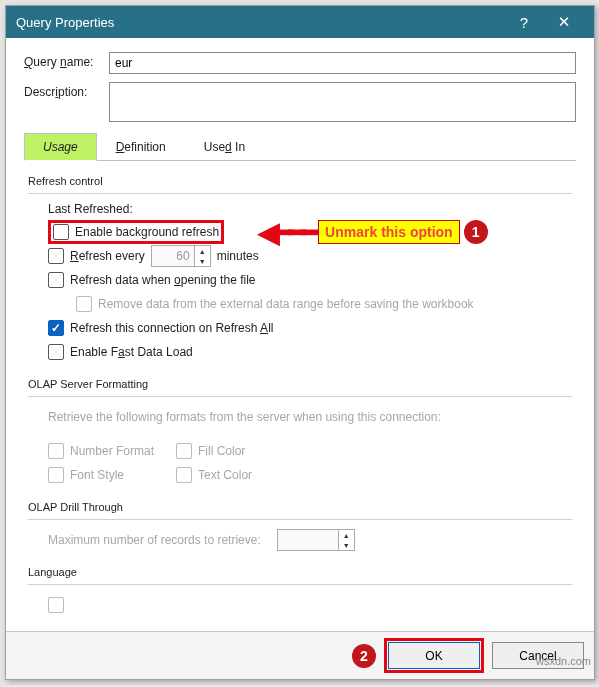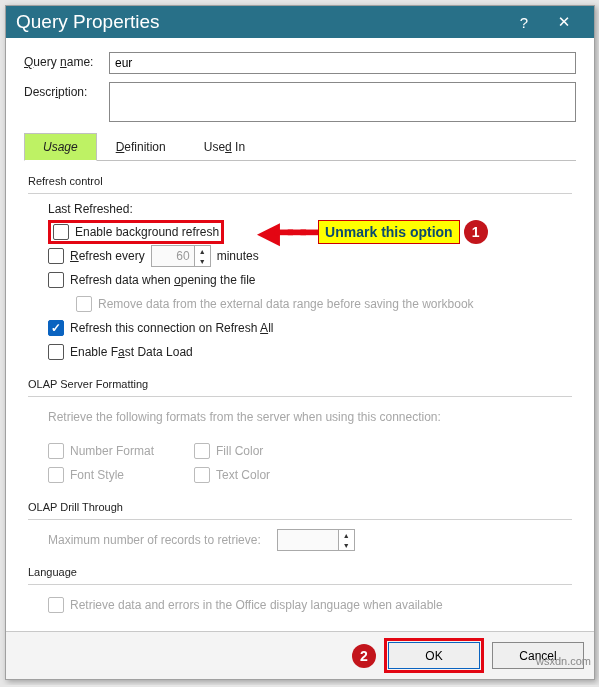--- a/index.html
+++ b/index.html
@@ -1,19 +1,19 @@
 <!DOCTYPE html>
 <html><head>
 <meta charset="utf-8">
 <style>
 * { box-sizing: border-box; margin: 0; padding: 0; }
 body { font-family: "Segoe UI", Tahoma, sans-serif; font-size: 12px; background: #e6e6e6; padding: 5px; }
 .dialog { width: 590px; background: #fff; border: 1px solid #a0a0a0; box-shadow: 2px 2px 6px rgba(0,0,0,0.3); }
 .titlebar { background: #287088; color: #fff; height: 32px; display: flex; align-items: center; padding: 0 10px; }
-.titlebar .title { flex: 1; font-size: 19px; }
+.titlebar .title { flex: 1; font-size: 13px; }
 .titlebar .btn { width: 40px; height: 32px; display: flex; align-items: center; justify-content: center; font-size: 15px; }
 .content { padding: 14px 18px 6px 18px; color: #222; }
 .row { display: flex; align-items: flex-start; margin-bottom: 8px; }
 .row label { width: 85px; padding-top: 3px; }
 .row input[type=text] { flex: 1; height: 22px; border: 1px solid #888; padding: 2px 5px; font-family: inherit; font-size: 12px; }
 .row textarea { flex: 1; height: 40px; border: 1px solid #888; padding: 4px 5px; resize: none; font-family: inherit; font-size: 12px; }
 .tabs { margin-top: 10px; border-bottom: 1px solid #c0c0c0; display: flex; }
 .tab { padding: 6px 18px; border: 1px solid transparent; border-bottom: none; cursor: pointer; position: relative; top: 1px; }
 .tab.active { border-color: #c0c0c0; background: #bef264; border-bottom: 1px solid #fff; font-style: italic; }
 .tabpanel { padding: 14px 4px 4px 4px; }
@@ -30,21 +30,21 @@
 .spinner { display: inline-flex; border: 1px solid #aaa; height: 22px; }
 .spinner input { border: none; width: 42px; padding: 0 4px; font-size: 12px; text-align: right; }
 .spinner .spin { display: flex; flex-direction: column; width: 16px; border-left: 1px solid #aaa; }
 .spinner .spin span { flex: 1; display: flex; align-items: center; justify-content: center; font-size: 7px; color: #333; }
 .spinner.disabled input { color: #999; }
 hr { border: none; border-top: 1px solid #d0d0d0; margin: 4px 0 8px 0; }
 .footer { border-top: 1px solid #c8c8c8; padding: 10px; display: flex; justify-content: flex-end; gap: 12px; align-items: center; background: #f4f4f4; }
 .footer button { width: 92px; height: 27px; border: 1px solid #888; background: #efefef; font-family: inherit; font-size: 12px; }
 .callout-box { border: 3px solid #e30613; padding: 1px 2px; }
 .annot1 { position: absolute; display: flex; align-items: center; gap: 4px; }
-.annot-label { background: #ffff00; color: #0c4a6e; border: 1px solid #c00; font-weight: bold; padding: 3px 6px; font-size: 14px; }
+.annot-label { background: #ffff00; color: #ef4444; border: 1px solid #c00; font-weight: bold; padding: 3px 6px; font-size: 14px; }
 .annot-num { background: #c3151c; color: #fff; border-radius: 50%; width: 24px; height: 24px; display: flex; align-items: center; justify-content: center; font-weight: bold; font-size: 14px; }
 .arrow { color: #e30613; font-size: 28px; font-weight: bold; letter-spacing: -4px; }
 .ok-highlight { position: relative; }
 .ok-highlight::before { content: ""; position: absolute; inset: -4px; border: 3px solid #e30613; pointer-events:none; }
 .watermark { position: fixed; right: 8px; bottom: 20px; font-size: 11px; color: #888; }
 </style>
 </head>
 <body>
 
 <div class="dialog">
@@ -120,21 +120,21 @@
             <span>Enable F<u>a</u>st Data Load</span>
           </div>
         </div>
       </div>
 
       <div class="section">
         <div class="section-title">OLAP Server Formatting</div>
         <hr>
         <div class="indent">
           <div class="chk-row disabled" style="margin-bottom:10px;">Retrieve the following formats from the server when using this connection:</div>
-          <div style="display:flex;gap:40px;">
+          <div style="display:flex;gap:22px;">
             <div>
               <div class="chk-row disabled">
                   <span class="chk disabled"></span>
                   <span>Number Format</span>
                 </div>
               <div class="chk-row disabled">
                   <span class="chk disabled"></span>
                   <span>Font Style</span>
                 </div>
             </div>
@@ -165,21 +165,20 @@
               </span>
           </span>
         </div>
       </div>
 
       <div class="section" style="margin-bottom:4px;">
         <div class="section-title">Language</div>
         <hr>
         <div class="indent chk-row disabled">
           <span class="chk disabled"></span>
-          <span>Retrieve data and errors in the Office display language when available</span>
         </div>
       </div>
 
     </div>
   </div>
 
   <div class="footer">
     <span class="annot-num">2</span>
     <span class="ok-highlight">
       <button style="border:1px solid #0a63c0;">OK</button>

